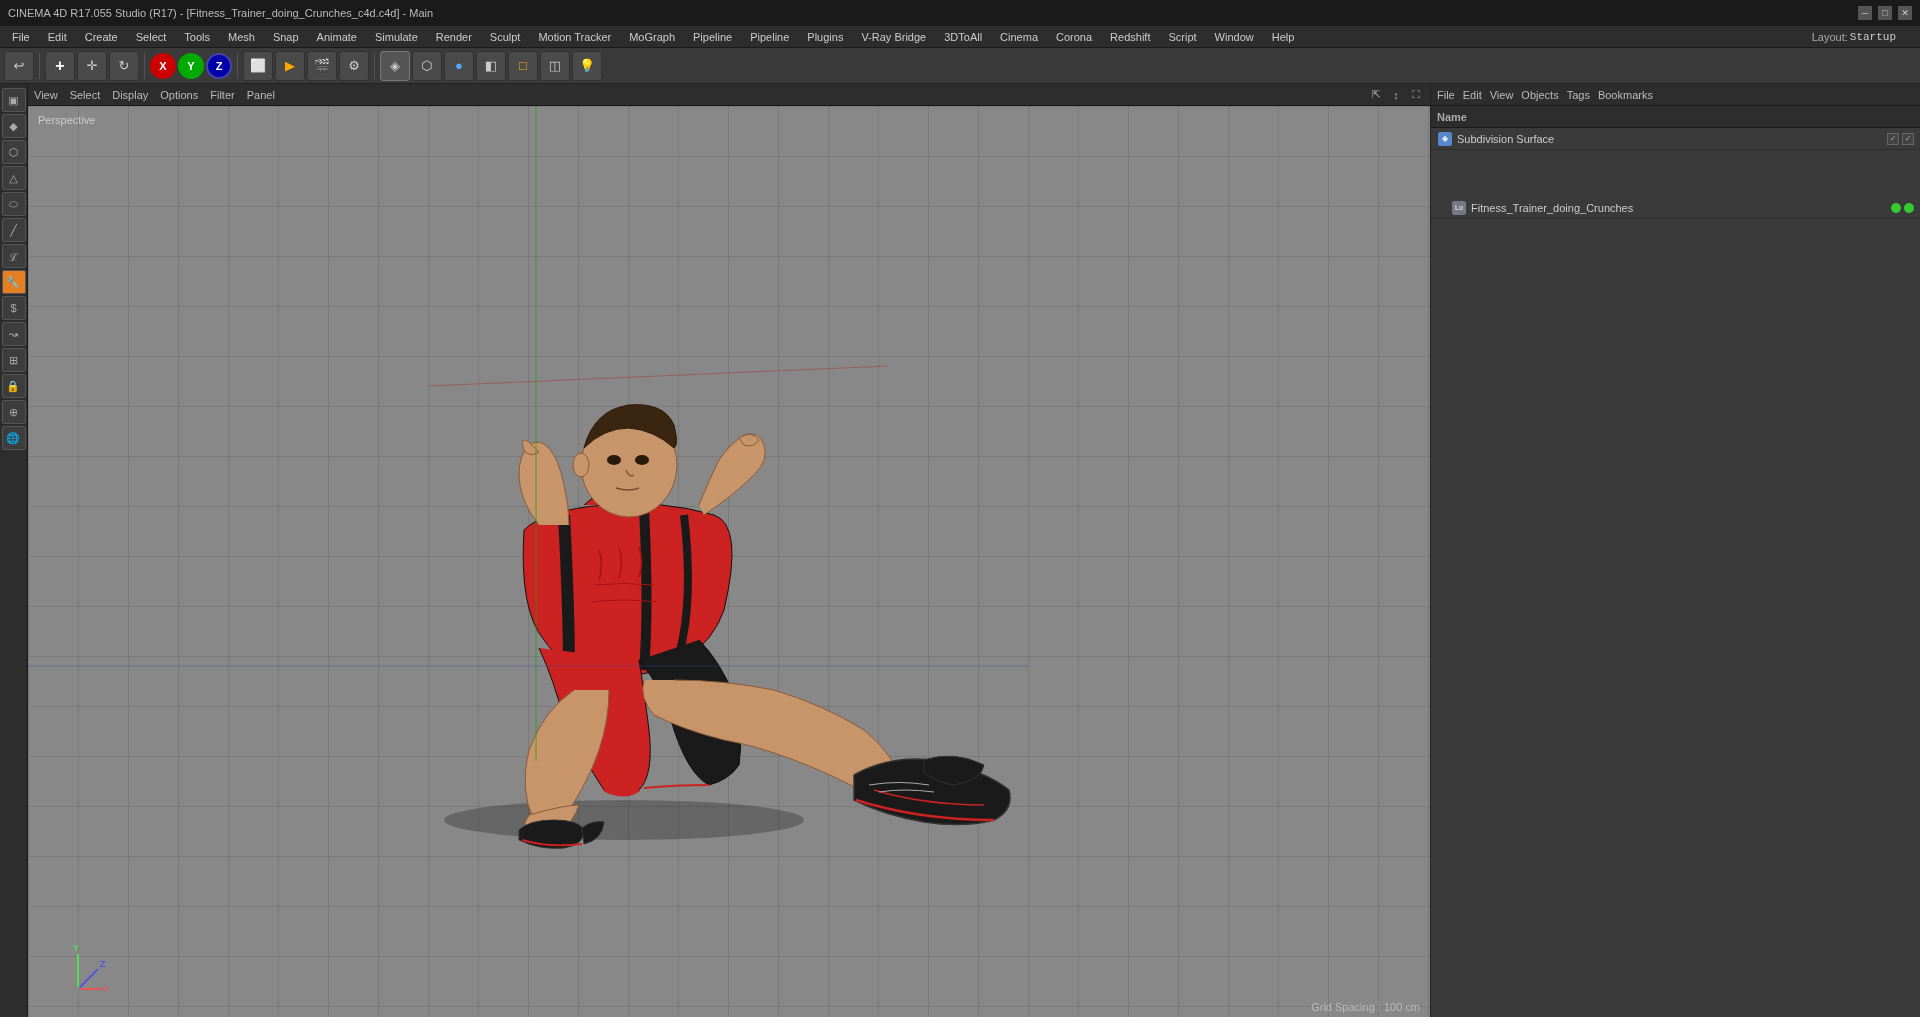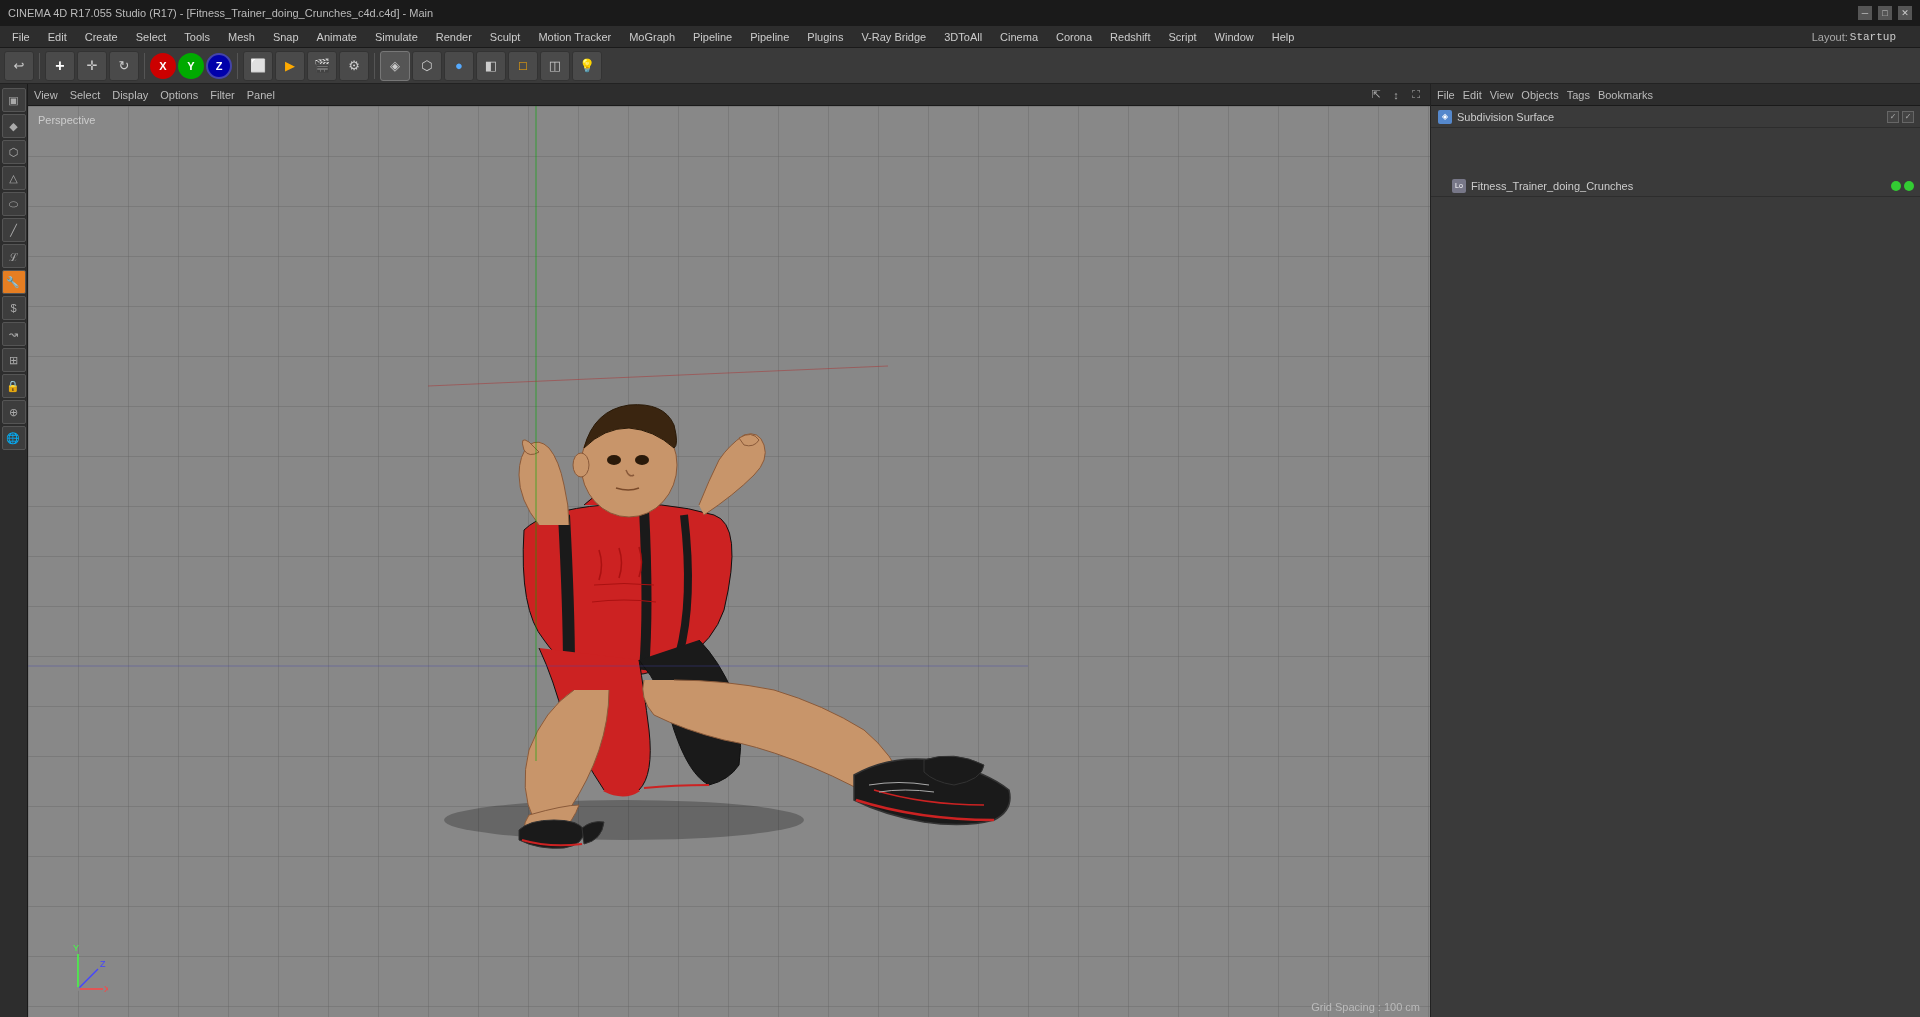--- a/index.html
+++ b/index.html
@@ -492,20 +492,24 @@
 
     <div id="object-manager-header">
       <span class="panel-menu-item">File</span>
       <span class="panel-menu-item">Edit</span>
       <span class="panel-menu-item">View</span>
       <span class="panel-menu-item">Objects</span>
       <span class="panel-menu-item">Tags</span>
       <span class="panel-menu-item">Bookmarks</span>
     </div>
 
+    <div id="object-list-header">
+      <span class="obj-col-name">Name</span>
+      <span style="color:#aaa; font-size:10px;"></span>
+    </div>
 
     <div id="object-list">
 
       <div class="object-item">
         <div class="obj-icon">
           <div class="subd-icon">◈</div>
         </div>
         <span class="obj-name">Subdivision Surface</span>
         <div class="obj-status-icons">
           <div style="width:12px;height:12px;background:#444;border:1px solid #666;display:flex;align-items:center;justify-content:center;font-size:8px;color:#aaa;">✓</div>

